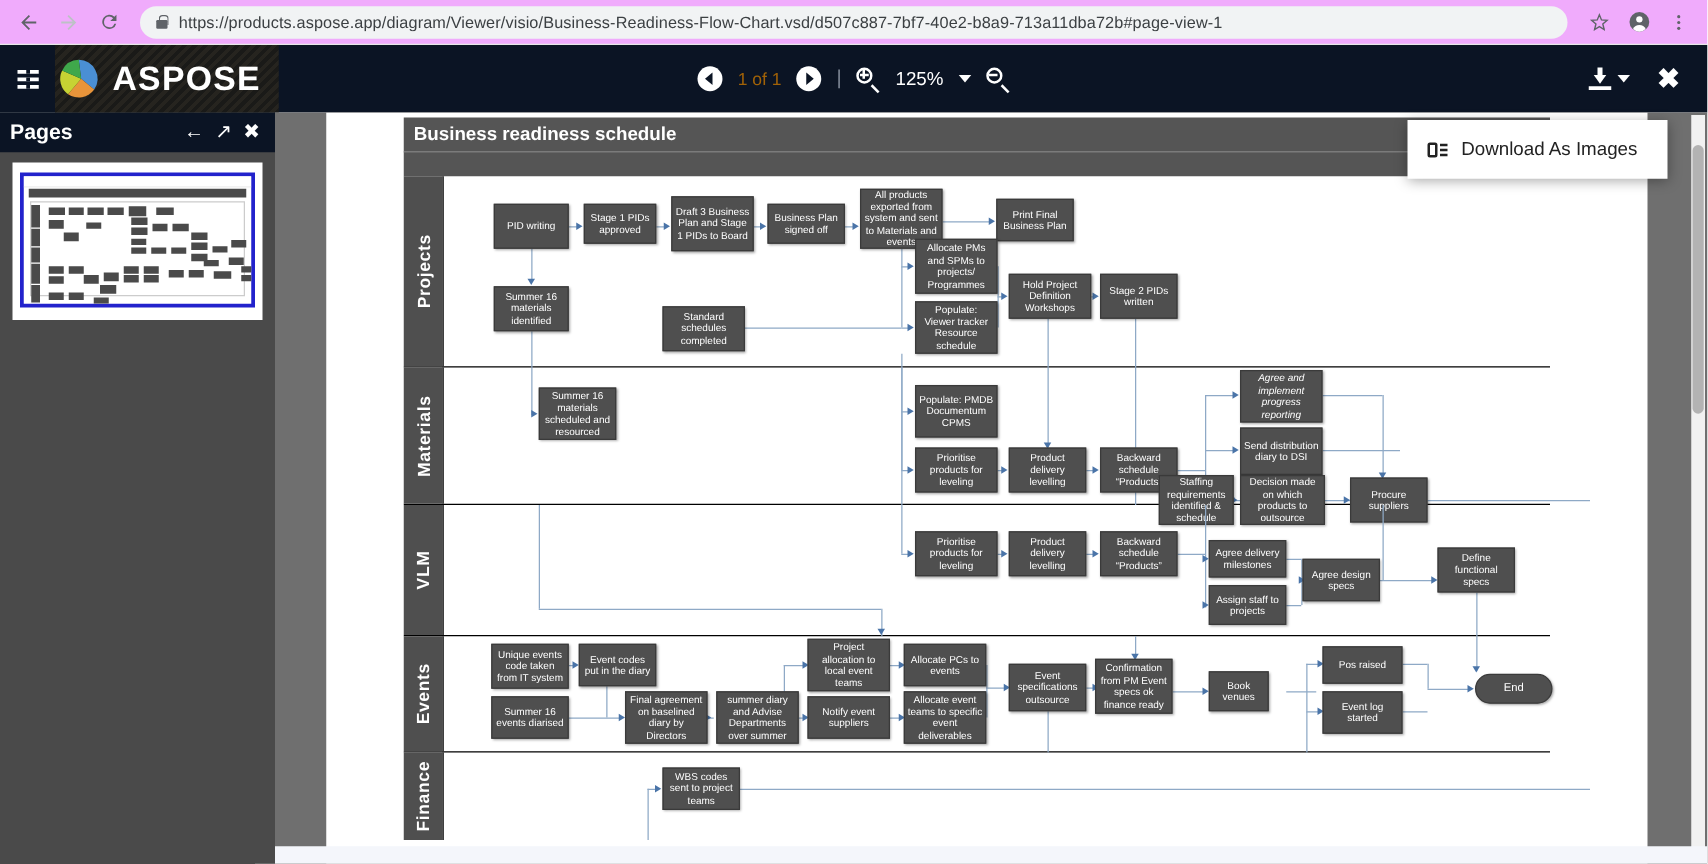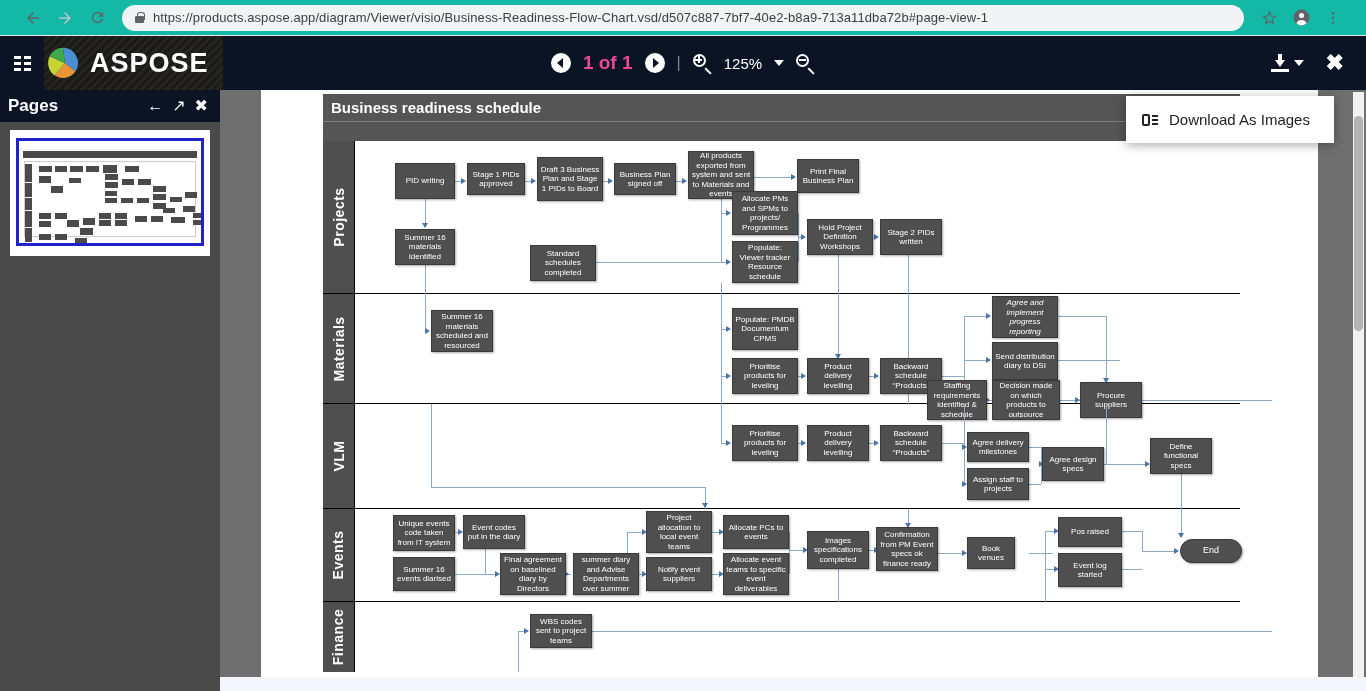--- a/index.html
+++ b/index.html
@@ -1,22 +1,22 @@
 <!DOCTYPE html>
 <html><head>
 <meta charset="utf-8">
 <style>
   * { box-sizing: border-box; margin:0; padding:0; }
   html,body { width:1366px; height:691px; overflow:hidden; background:#fff;
               font-family:"Liberation Sans", sans-serif; }
 
   
   #browser-bar{
-    height:36px; background:#14b8a6; display:flex; align-items:center;
-    padding:0 20px; gap:6px; border-bottom:1px solid #e8e8e8;
+    height:36px; background:#f0abfc; display:flex; align-items:center;
+    padding:0 10px; gap:6px; border-bottom:1px solid #e8e8e8;
   }
   .nav-btn{ width:26px; height:26px; display:flex; align-items:center;
             justify-content:center; color:#5f6368; flex:0 0 auto; }
   .nav-btn.disabled{ color:#bdc1c6; }
   #omnibox{
     flex:1; height:26px; background:#f1f3f4; border-radius:13px;
     display:flex; align-items:center; padding:0 12px; gap:8px; margin:0 6px;
     min-width:0;
   }
   #omnibox .url{ font-size:13px; color:#3c4043; white-space:nowrap;
@@ -48,21 +48,21 @@
   #pager{ position:absolute; left:0; right:0; top:0; height:54px;
           display:flex; align-items:center; justify-content:center; gap:12px;
           pointer-events:none; }
   #pager > *{ pointer-events:auto; }
   .circ{ width:20px; height:20px; border-radius:50%; background:#fff;
          display:flex; align-items:center; justify-content:center; }
   .circ .tri{ width:0;height:0; border-top:5px solid transparent;
               border-bottom:5px solid transparent; }
   .circ.prev .tri{ border-right:6px solid #0b1424; margin-right:2px;}
   .circ.next .tri{ border-left:6px solid #0b1424; margin-left:2px;}
-  #pager .pg{ font-size:19px; color:#ec4899;font-weight:bold; }
+  #pager .pg{ font-size:14px; color:#a16207; }
   #pager .sep{ color:#7d8694; font-size:16px; }
   .magn{ width:19px; height:19px; position:relative; }
   .magn .ring{ position:absolute; left:0; top:0; width:13px; height:13px;
                border:2px solid #fff; border-radius:50%; }
   .magn .hdl{ position:absolute; right:0px; bottom:0px; width:8px; height:2.2px;
               background:#fff; transform:rotate(45deg); }
   .magn .pl, .magn .mi{ position:absolute; background:#fff; }
   .magn .pl{ left:5px; top:2.5px; width:2px; height:7px; }
   .magn .pl2{ position:absolute; background:#fff; left:2.5px; top:5px; width:7px; height:2px;}
   .magn .mi{ left:2.5px; top:5px; width:7px; height:2px; }
@@ -543,21 +543,21 @@
               <div class="conn v" style="left:690px;top:60px;height:33px"></div>
             <div class="node" style="left: 38px; top: 6px; width: 62px; height: 36px;">Unique events code taken from IT system</div>
                 <div class="node" style="left: 108px; top: 6px; width: 62px; height: 34px;">Event codes put in the diary</div>
                 <div class="node" style="left: 38px; top: 48px; width: 62px; height: 34px;">Summer 16 events diarised</div>
                 <div class="node" style="left: 145px; top: 44px; width: 66px; height: 42px;">Final agreement on baselined diary by Directors</div>
                 <div class="node" style="left: 218px; top: 44px; width: 66px; height: 42px;">summer diary and Advise Departments over summer</div>
                 <div class="node" style="left: 291px; top: 2px; width: 66px; height: 42px;">Project allocation to local event teams</div>
                 <div class="node" style="left: 291px; top: 48px; width: 66px; height: 34px;">Notify event suppliers</div>
                 <div class="node" style="left: 368px; top: 6px; width: 66px; height: 34px;">Allocate PCs to events</div>
                 <div class="node" style="left: 368px; top: 44px; width: 66px; height: 42px;">Allocate event teams to specific event deliverables</div>
-                <div class="node" style="left: 452px; top: 22px; width: 62px; height: 38px;">Images specifications completed</div>
+                <div class="node" style="left: 452px; top: 22px; width: 62px; height: 38px;">Event specifications outsource</div>
                 <div class="node" style="left: 521px; top: 18px; width: 62px; height: 44px;">Confirmation from PM Event specs ok finance ready</div>
                 <div class="node" style="left: 612px; top: 28px; width: 48px; height: 32px;">Book venues</div>
                 <div class="node" style="left: 703px; top: 8px; width: 64px; height: 30px;">Pos raised</div>
                 <div class="node" style="left: 703px; top: 44px; width: 64px; height: 34px;">Event log started</div>
                 <div class="node term" style="left: 825px; top: 30px; width: 62px; height: 24px;">End</div>
               </div>
           </div>
 
           <div class="lane" style="height:70px; border-bottom:none">
             <div class="lane-hdr">

